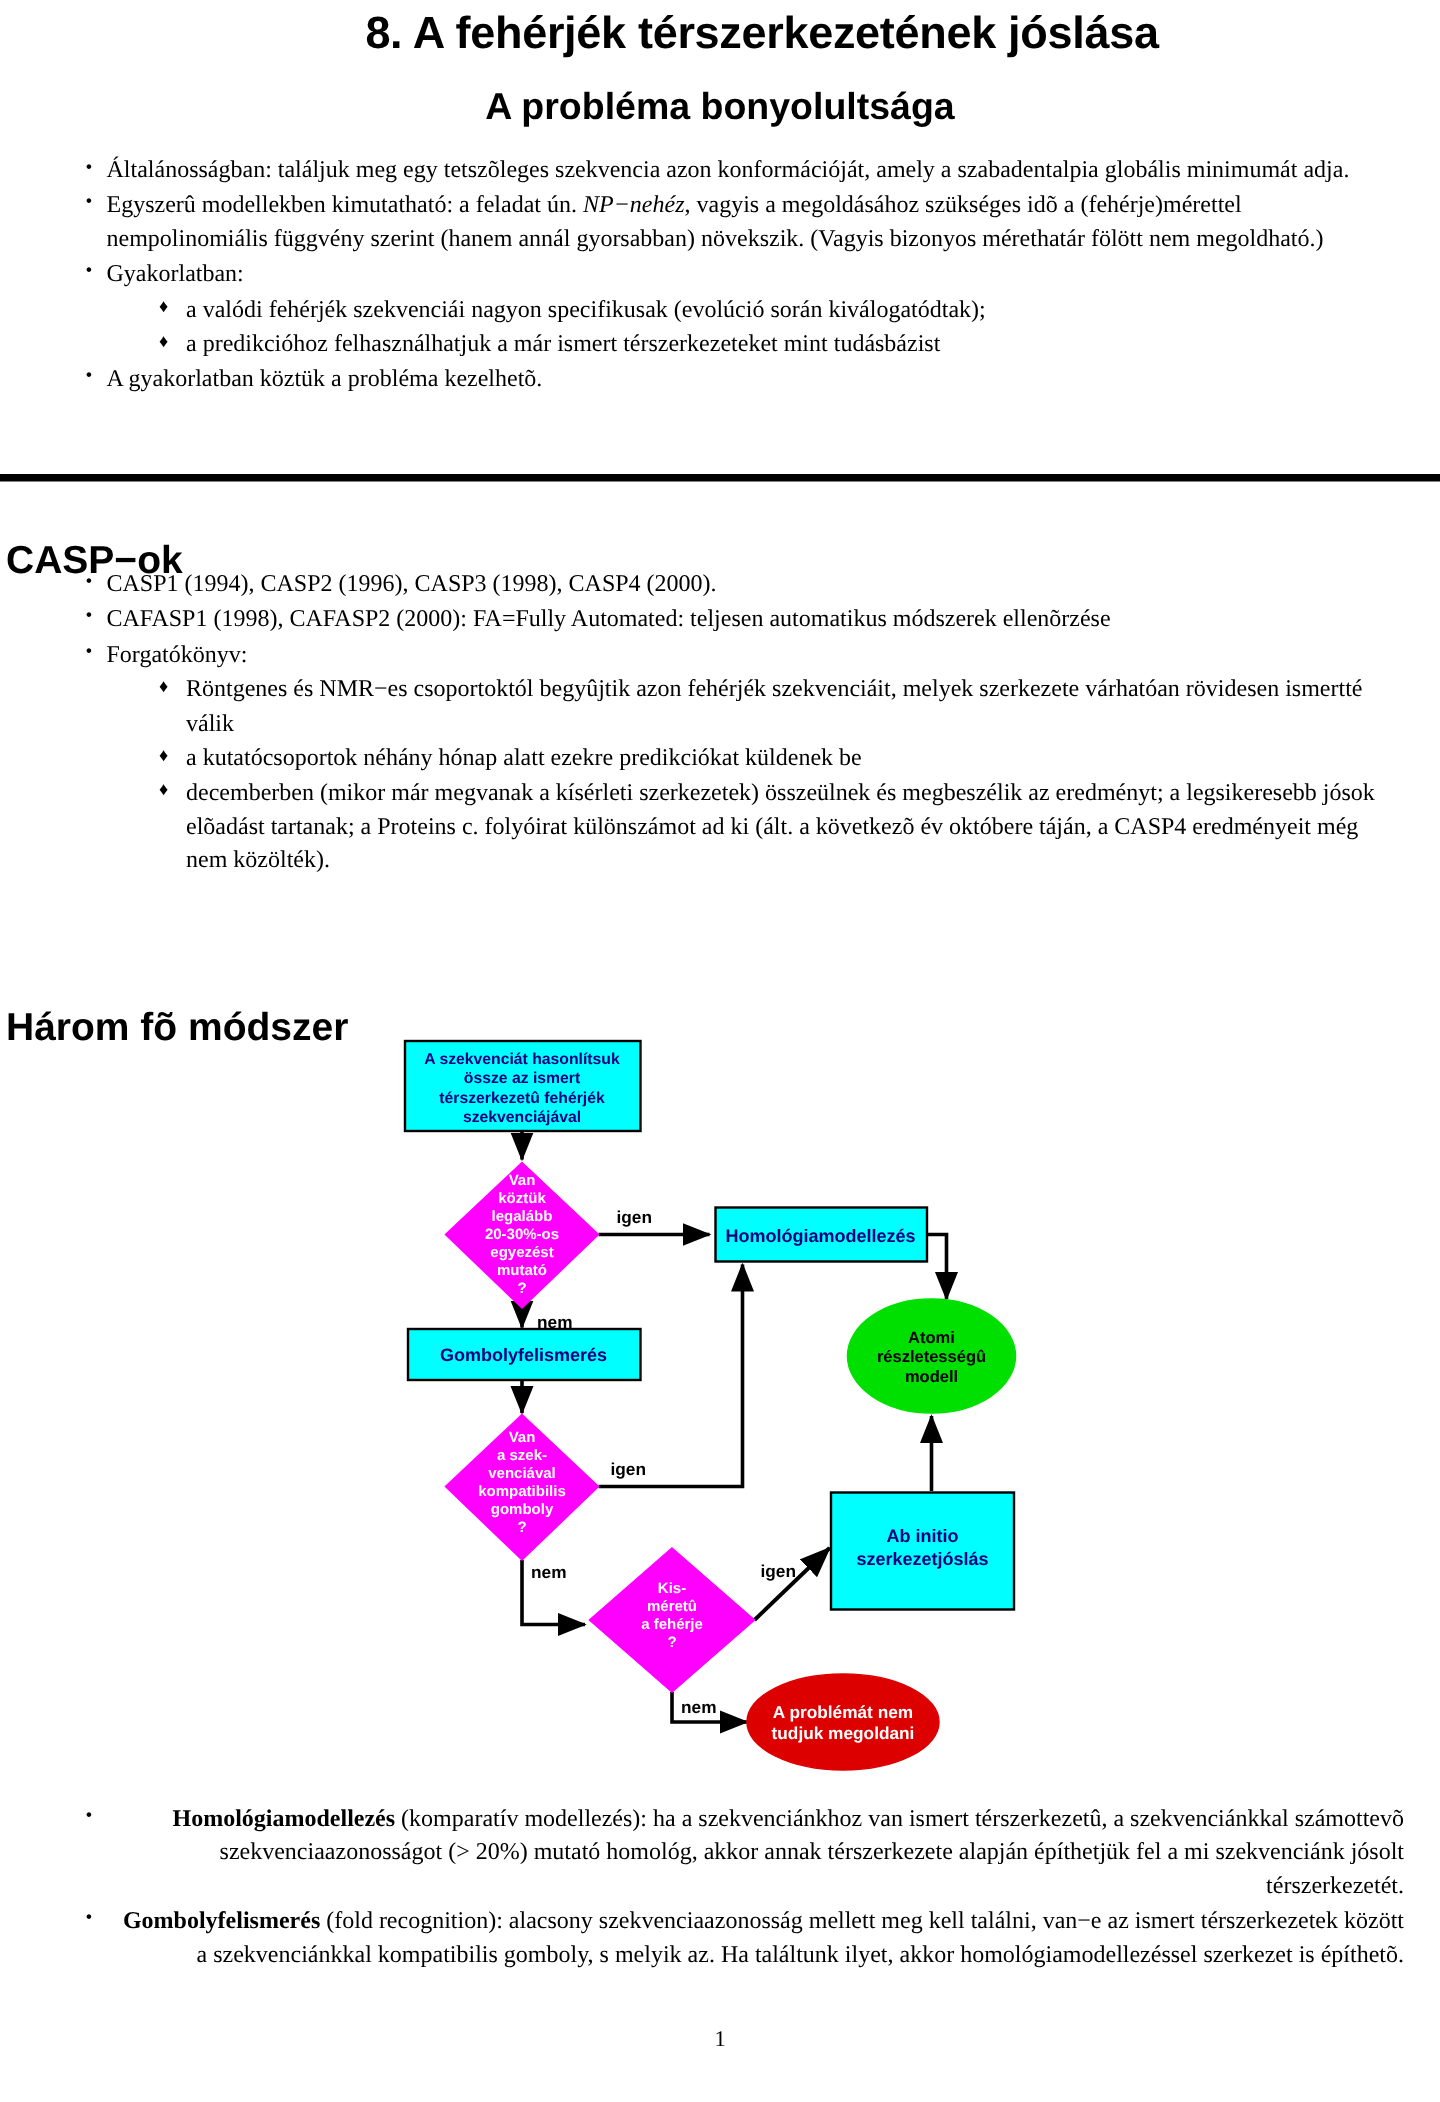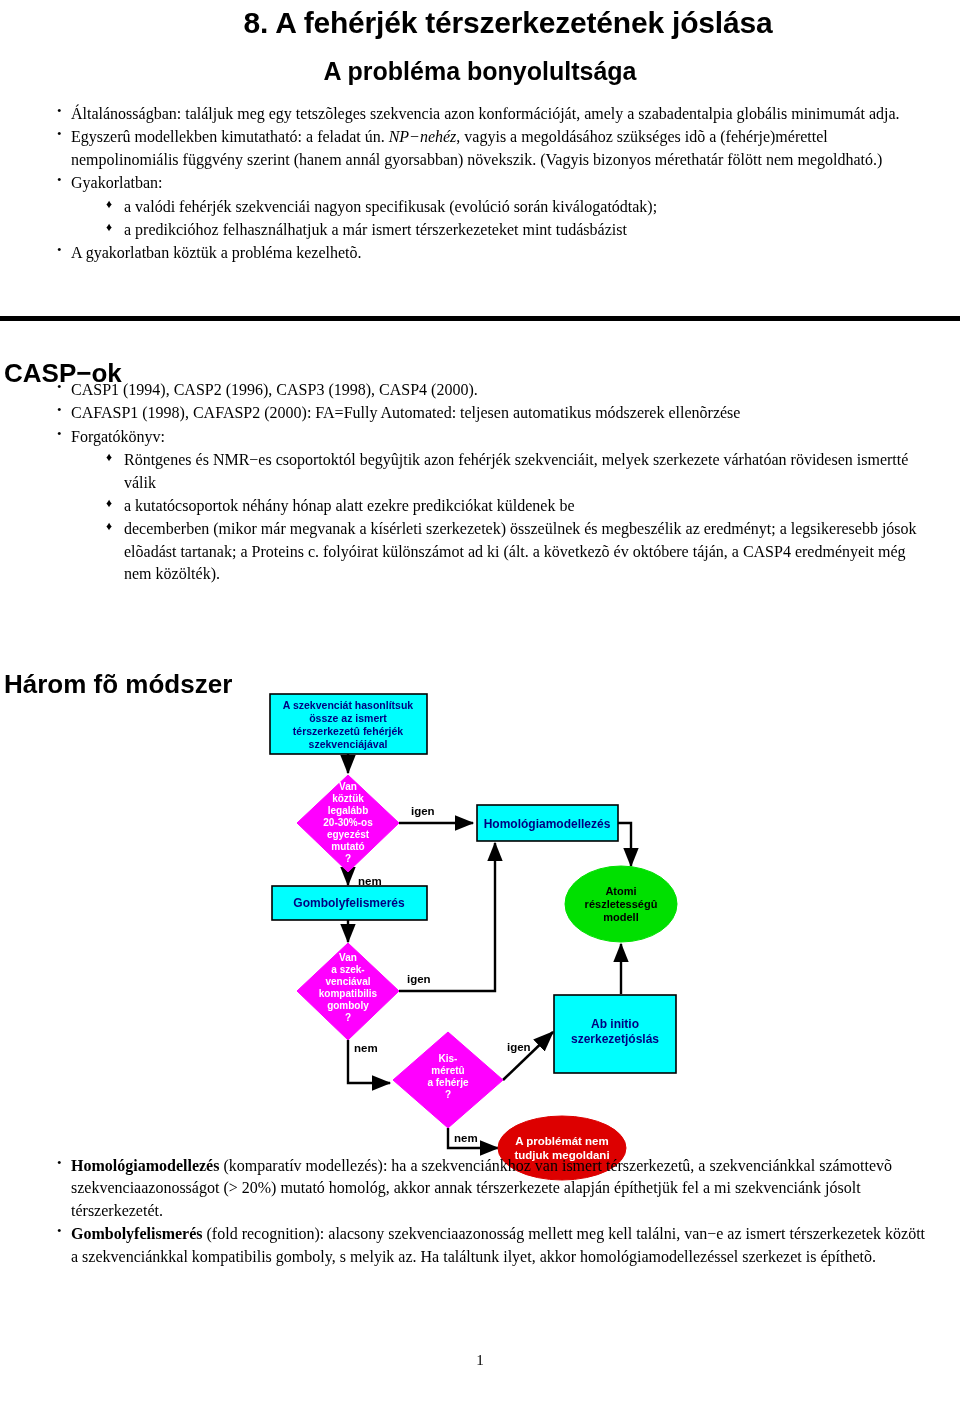--- a/index.html
+++ b/index.html
@@ -185,21 +185,21 @@
       <text class="n-text" x="373" y="219" text-anchor="middle" font-size="11" fill="#000000">Atomi</text>
       <text class="n-text" x="373" y="232" text-anchor="middle" font-size="11" fill="#000000">részletességû</text>
       <text class="n-text" x="373" y="245" text-anchor="middle" font-size="11" fill="#000000">modell</text>
 
       <ellipse cx="314" cy="472" rx="64" ry="32" fill="#DD0000" stroke="#DD0000" stroke-width="1"></ellipse>
       <text class="n-text" x="314" y="469" text-anchor="middle" font-size="11.5" fill="#FFFFFF">A problémát nem</text>
       <text class="n-text" x="314" y="483" text-anchor="middle" font-size="11.5" fill="#FFFFFF">tudjuk megoldani</text>
     </svg>
   </div>
 
-  <div class="block" style="left:56px;top:1155px;width:880px;">
+  <div class="block" style="left:56px;top:1202px;width:880px;text-align:right;">
     <div class="bullet-l1">
       <span class="bold">Homológiamodellezés</span><span> (komparatív modellezés): ha a szekvenciánkhoz van ismert térszerkezetû, a szekvenciánkkal számottevõ szekvenciaazonosságot (&gt; 20%) mutató homológ, akkor annak térszerkezete alapján építhetjük fel a mi szekvenciánk jósolt térszerkezetét.</span>
     </div>
     <div class="bullet-l1">
       <span class="bold">Gombolyfelismerés</span><span> (fold recognition): alacsony szekvenciaazonosság mellett meg kell találni, van−e az ismert térszerkezetek között a szekvenciánkkal kompatibilis gomboly, s melyik az. Ha találtunk ilyet, akkor homológiamodellezéssel szerkezet is építhetõ.</span>
     </div>
   </div>
 
   <div class="pageno">1</div>
 

